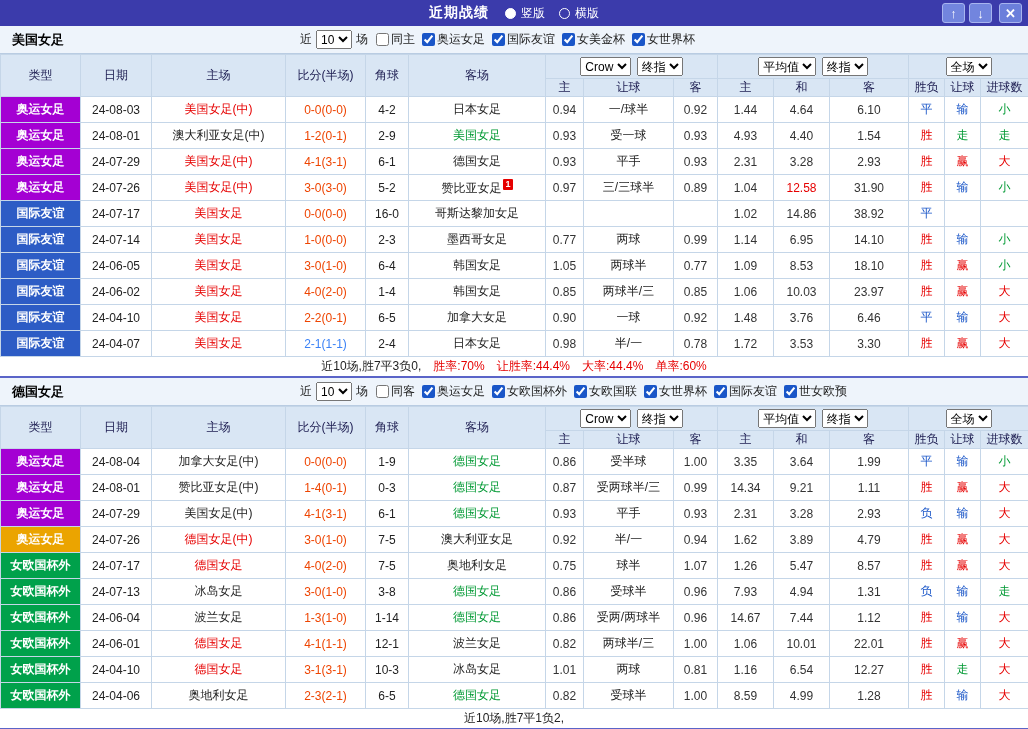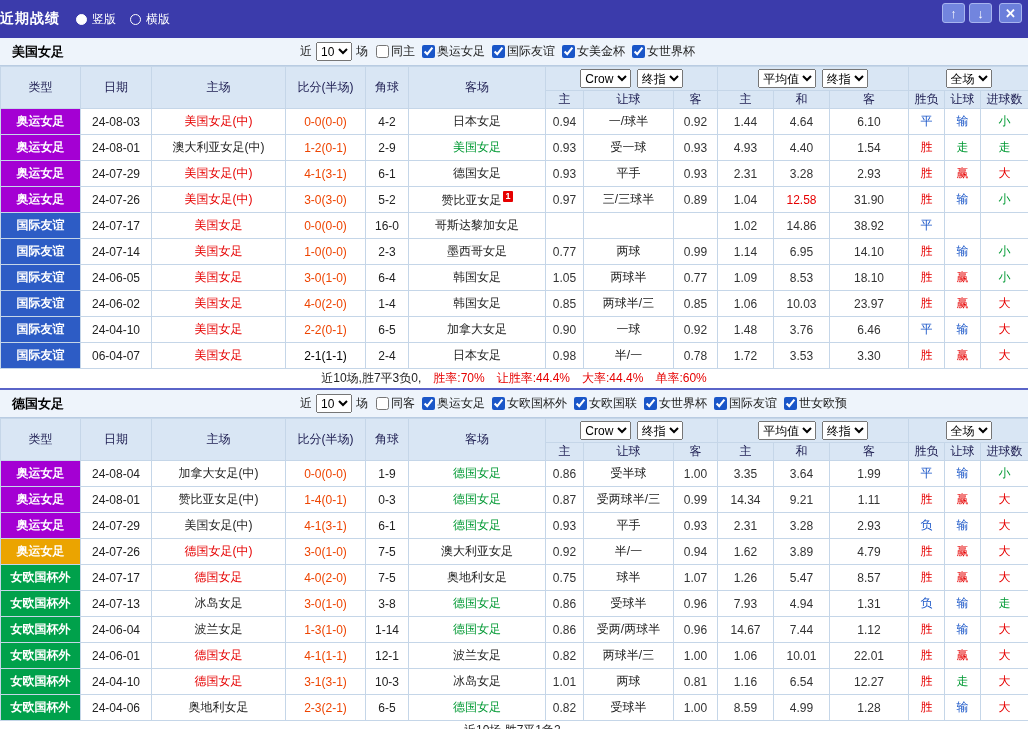--- a/index.html
+++ b/index.html
@@ -6,22 +6,22 @@
   html,body { margin:0; padding:0; }
   body {
     width:1028px; height:729px; overflow:hidden;
     font-family:"Liberation Sans","DejaVu Sans",sans-serif;
     font-size:12px; color:#222; background:#fff;
   }
   .app { width:1028px; height:729px; overflow:hidden; }
 
   
   .titlebar {
-    height:38px; background:#3b3bab; color:#fff;
-    display:flex; align-items:center; position:relative;
+    height:26px; background:#3b3bab; color:#fff;
+    display:flex; align-items:center; justify-content:center; position:relative;
   }
   .tb-center { display:flex; align-items:center; gap:16px; }
   .tb-title { font-weight:bold; font-size:14px; letter-spacing:1px; }
   .tb-radios { display:flex; align-items:center; gap:14px; }
   .radio { display:inline-flex; align-items:center; gap:5px; cursor:pointer; color:#fff; }
   .radio .dot { width:11px; height:11px; border:1px solid #fff; border-radius:50%; display:inline-block; background:transparent; }
   .radio.sel .dot { background:#fff; }
   .tb-actions { position:absolute; right:6px; top:3px; display:flex; gap:4px; }
   .tb-btn {
     width:23px; height:20px; background:#7285de; border:1px solid #a7b4ef; border-radius:3px;
@@ -312,23 +312,23 @@
             <td class="c-odd">0.92</td>
             <td class="c-odd">1.48</td>
             <td class="c-odd">3.76</td>
             <td class="c-odd">6.46</td>
             <td class="c-res" style="color: rgb(26, 86, 200);">平</td>
             <td class="c-res" style="color: rgb(26, 86, 200);">输</td>
             <td class="c-res" style="color: rgb(230, 0, 0);">大</td>
           </tr>
           <tr>
             <td class="c-type" style="background: rgb(45, 92, 197);">国际友谊</td>
-            <td class="c-date">06-04-07</td>
+            <td class="c-date">24-04-07</td>
             <td class="c-team" style="color: rgb(230, 0, 0);">美国女足</td>
-            <td class="c-score" style="color: #000000;">2-1(1-1)</td>
+            <td class="c-score" style="color: #3b82f6;">2-1(1-1)</td>
             <td class="c-corner">2-4</td>
             <td class="c-team" style="color: rgb(34, 34, 34);">日本女足</td>
             <td class="c-odd">0.98</td>
             <td class="c-hcap">半/一</td>
             <td class="c-odd">0.78</td>
             <td class="c-odd">1.72</td>
             <td class="c-odd">3.53</td>
             <td class="c-odd">3.30</td>
             <td class="c-res" style="color: rgb(230, 0, 0);">胜</td>
             <td class="c-res" style="color: rgb(230, 0, 0);">赢</td>

